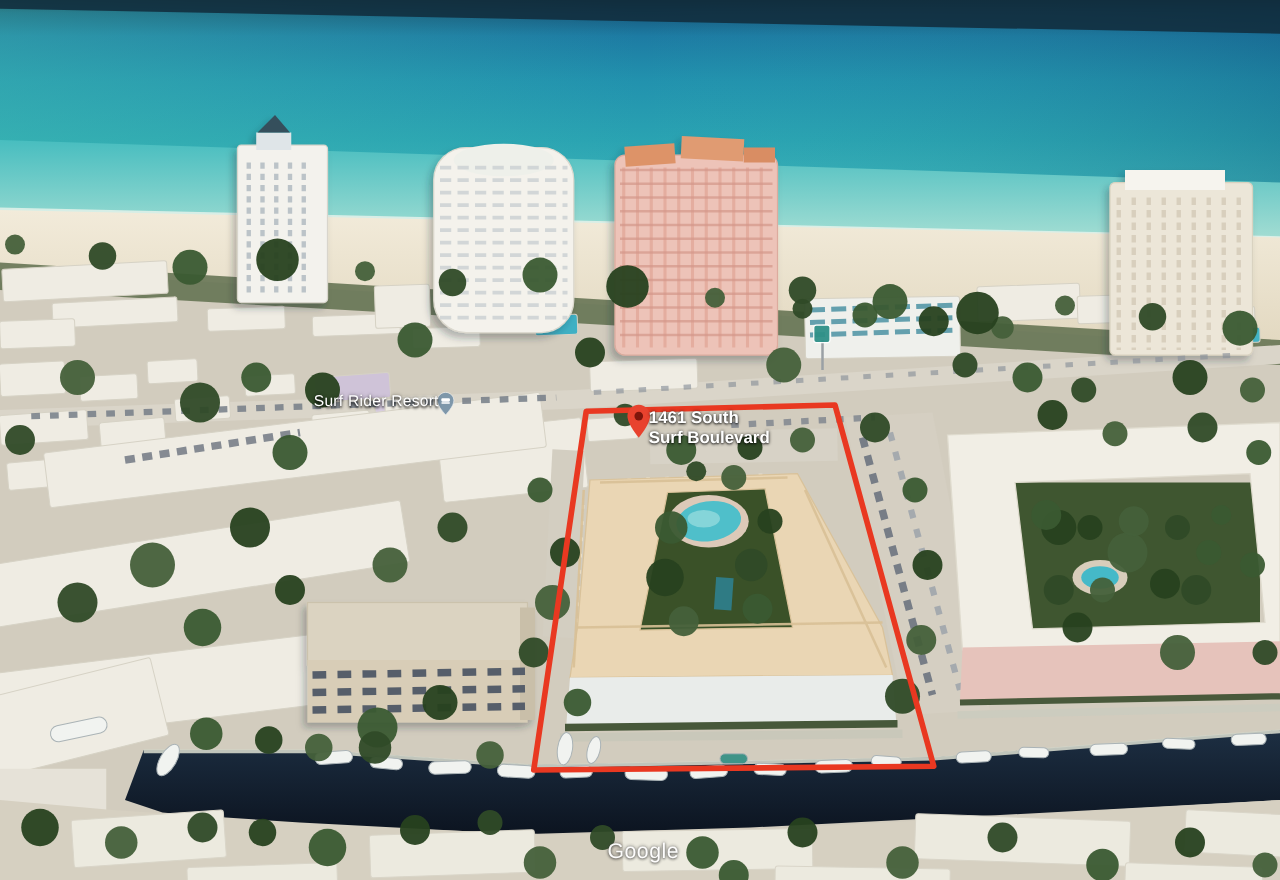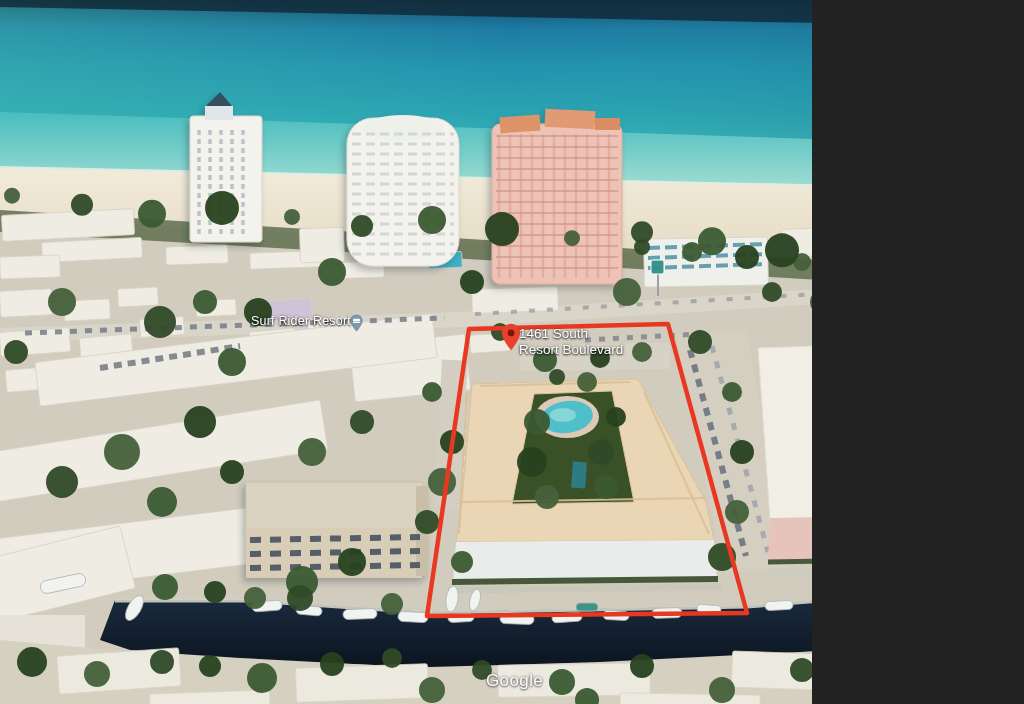--- a/index.html
+++ b/index.html
@@ -1,27 +1,27 @@
 <!DOCTYPE html>
 <html><head>
 <meta charset="utf-8">
 <style>
   html,body{margin:0;padding:0;background:#222;}
   #stage{
-    position:relative;width:812px;height:704px;overflow:hidden;
+    position:relative;width:1024px;height:704px;overflow:hidden;
     background:#d2ccbe;font-family:"Liberation Sans",sans-serif;
   }
   #terrain{position:absolute;left:0;top:0;width:1024px;height:704px;display:block;}
   .map-label{
     position:absolute;color:#fff;white-space:nowrap;
     text-shadow:0 1px 2px rgba(0,0,0,.85),0 0 3px rgba(0,0,0,.55);
     pointer-events:none;
   }
   #resort-label{left:251px;top:314px;font-size:12.5px;letter-spacing:.2px;font-weight:400;}
-  #property-label{left:519px;top:326px;font-size:13.5px;line-height:16px;font-weight:400;}
+  #property-label{left:519px;top:326px;font-size:13.5px;line-height:16px;font-weight:700;}
   .pin{position:absolute;}
   #property-pin{left:501px;top:323px;width:20px;height:28px;}
   #resort-pin{left:349px;top:313px;width:15px;height:20px;}
   #google-watermark{
     position:absolute;left:486px;top:671px;font-size:17px;font-weight:400;
     color:#fff;letter-spacing:.4px;opacity:.95;
     text-shadow:0 0 3px rgba(70,70,70,.95),0 1px 2px rgba(0,0,0,.55);
   }
 </style>
 </head>
@@ -412,18 +412,18 @@
 <div class="map-label" id="resort-label">Surf Rider Resort</div>
 
 <div class="pin" id="property-pin">
   <svg viewBox="0 0 24 34" width="20" height="28">
     <path d="M12 1C5.92 1 1 5.92 1 12c0 8.25 11 21 11 21s11-12.75 11-21C23 5.92 18.08 1 12 1z" fill="#e8422e"></path>
     <circle cx="12" cy="12" r="4.2" fill="#7e150b"></circle>
   </svg>
 </div>
 <div class="map-label" id="property-label">
   <div>1461 South</div>
-  <div>Resort Boulevard</div>
+  <div>Surf Boulevard</div>
 </div>
 
 <div id="google-watermark">Google</div>
 
 </div>
 
 </body></html>

